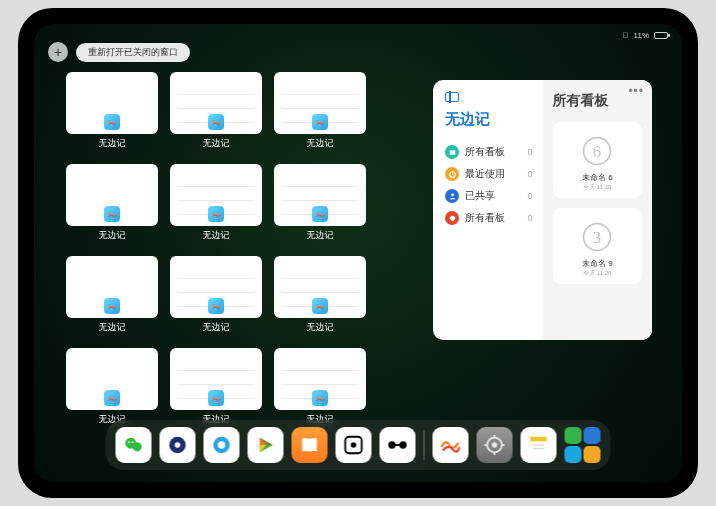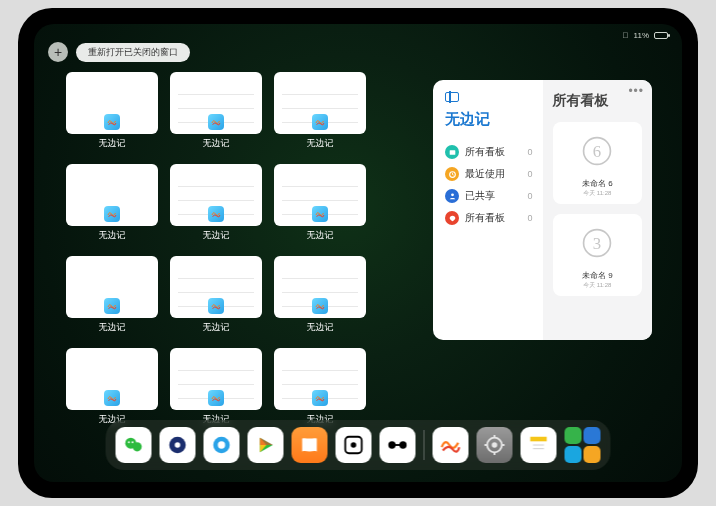--- a/index.html
+++ b/index.html
@@ -197,21 +197,21 @@
   }
   .board {
     background: #fff;
     border-radius: 8px;
     padding: 8px 6px 6px 6px;
     display: flex;
     flex-direction: column;
     align-items: center;
   }
   .board svg { width: 42px; height: 42px; }
-  .board-name { font-size: 8px; color: #333; margin-top: 6px; }
+  .board-name { font-size: 8px; color: #333; margin-top: 0; }
   .board-sub { font-size: 6px; color: #aaa; }
 
   .dock {
     position: absolute;
     bottom: 12px;
     left: 50%;
     transform: translateX(-50%);
     background: rgba(50,60,50,0.45);
     border-radius: 18px;
     padding: 7px 10px;

